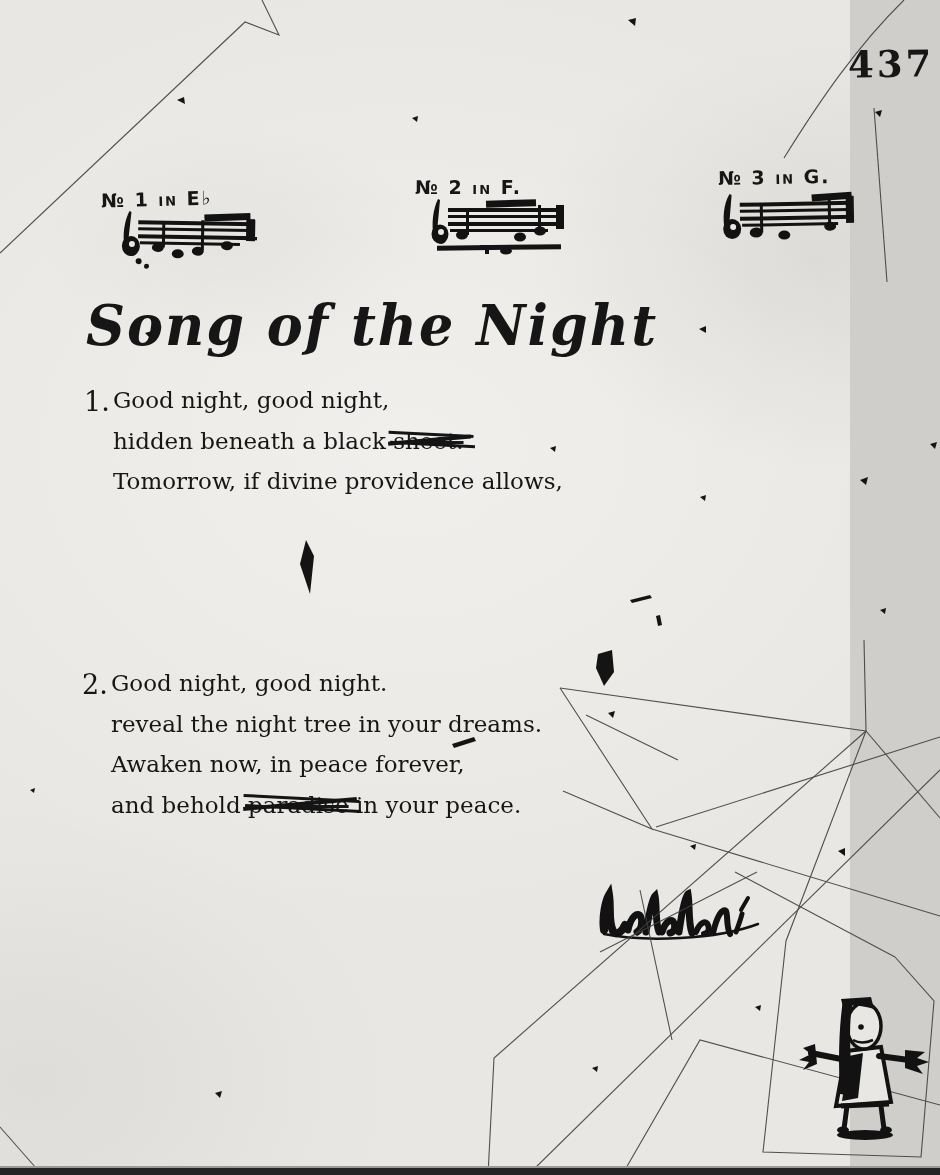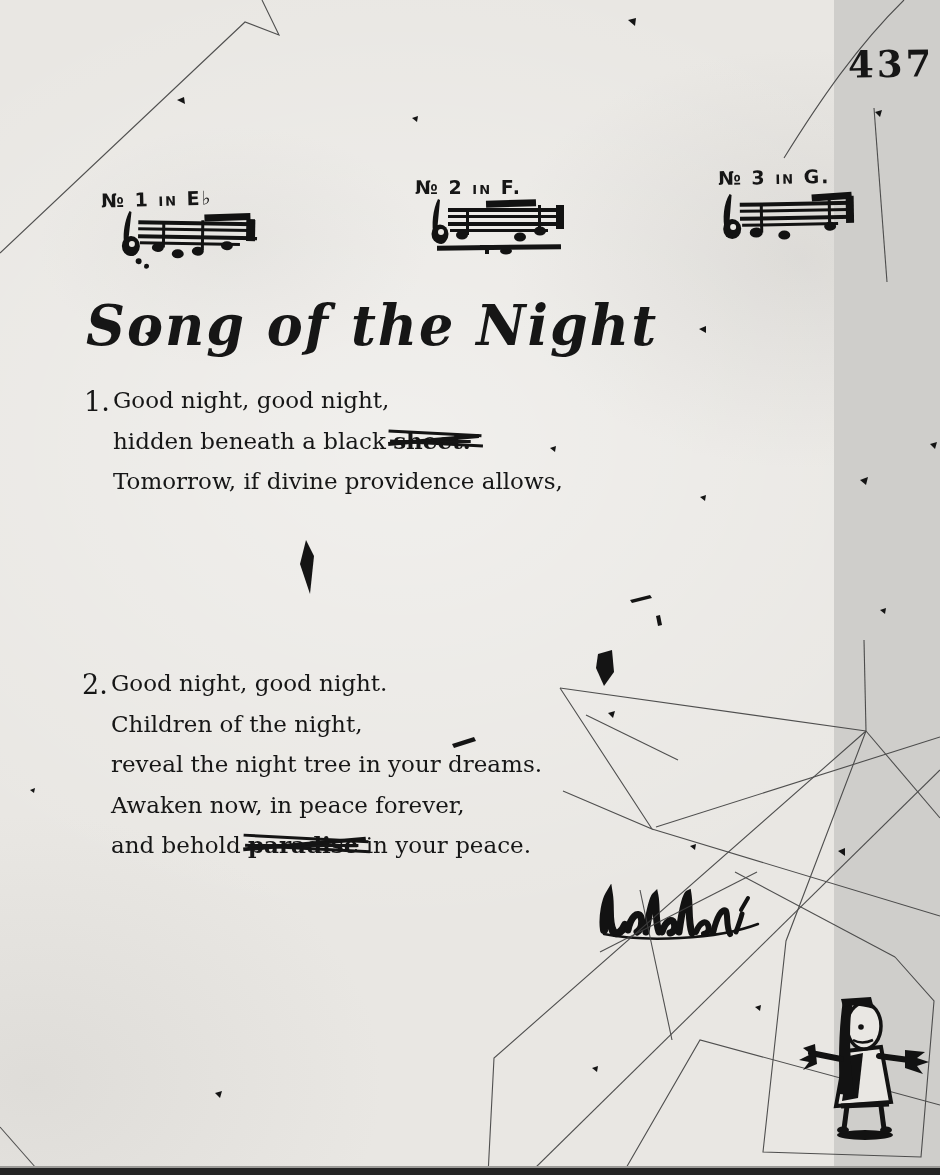--- a/index.html
+++ b/index.html
@@ -7,20 +7,21 @@
   #page{
     position:relative;width:834px;height:1175px;
     background:
       radial-gradient(ellipse 900px 700px at 48% 38%, rgba(255,255,255,.35), rgba(255,255,255,0) 70%),
       radial-gradient(ellipse 420px 300px at 96% 22%, rgba(190,188,184,.35), rgba(190,188,184,0) 70%),
       radial-gradient(ellipse 500px 380px at 4% 92%, rgba(198,196,192,.30), rgba(198,196,192,0) 70%),
       radial-gradient(ellipse 260px 160px at 28% 21%, rgba(200,198,194,.25), rgba(200,198,194,0) 75%),
       #e9e7e3;
     font-family:"DejaVu Serif","Liberation Serif",serif;
     color:#161616;
+    padding-left:16px;
   }
   .abs{position:absolute;}
   
   #page-number{
     left:848px;top:42px;font-size:37px;font-weight:bold;letter-spacing:3px;
     transform:rotate(-1deg);
   }
   
   .mlabel{
     font-family:"DejaVu Sans","Liberation Sans",sans-serif;
@@ -40,21 +41,21 @@
     left:86px;top:293px;font-size:54px;font-style:italic;font-weight:bold;
     letter-spacing:2px;white-space:nowrap;transform:scaleY(1.04);
   }
   
   .verse{display:flex;}
   #verse-1{left:84px;top:380px;}
   #verse-2{left:82px;top:663px;}
   .vnum{font-size:27px;width:29px;padding-top:6px;}
   .vlines{font-size:23px;line-height:40.5px;}
   .vline{white-space:nowrap;}
-  .struck{position:relative;text-decoration:line-through;text-decoration-thickness:3px;font-weight:bold;}
+  .struck{position:relative;text-decoration:line-through;text-decoration-thickness:3px;}
   .struck::before{
     content:"";position:absolute;left:-5px;right:-8px;top:42%;height:4px;
     background:#141414;transform:rotate(-5deg);
   }
   .struck::after{
     content:"";position:absolute;left:-3px;right:-12px;top:58%;height:3px;
     background:#141414;transform:rotate(3deg);box-shadow:-2px -10px 0 0 #141414;
   }
   
   #signature{left:596px;top:884px;}
@@ -148,21 +149,20 @@
     <div class="vlines">
         <div class="vline"><span>Good night, good night,</span></div>
         <div class="vline"><span>hidden beneath a black </span><span class="struck">sheet.</span></div>
         <div class="vline"><span>Tomorrow, if divine providence allows,</span></div>
       </div>
   </div>
   <div class="abs verse" id="verse-2">
     <div class="vnum">2.</div>
     <div class="vlines">
         <div class="vline"><span>Good night, good night.</span></div>
-        <div class="vline"><span>Children of the night,</span></div>
         <div class="vline"><span>reveal the night tree in your dreams.</span></div>
         <div class="vline"><span>Awaken now, in peace forever,</span></div>
         <div class="vline"><span>and behold </span><span class="struck">paradise</span><span> in your peace.</span></div>
       </div>
   </div>
 
   <div class="abs" id="signature" aria-label="laralalá">
     <svg width="172" height="68" viewBox="0 0 172 68">
       <g fill="none" stroke="#121212" stroke-linecap="round">
         <path stroke-width="8" d="M8,46 C6,32 10,16 13,11 C15,24 12,38 17,47 C21,53 27,46 29,41"></path>

